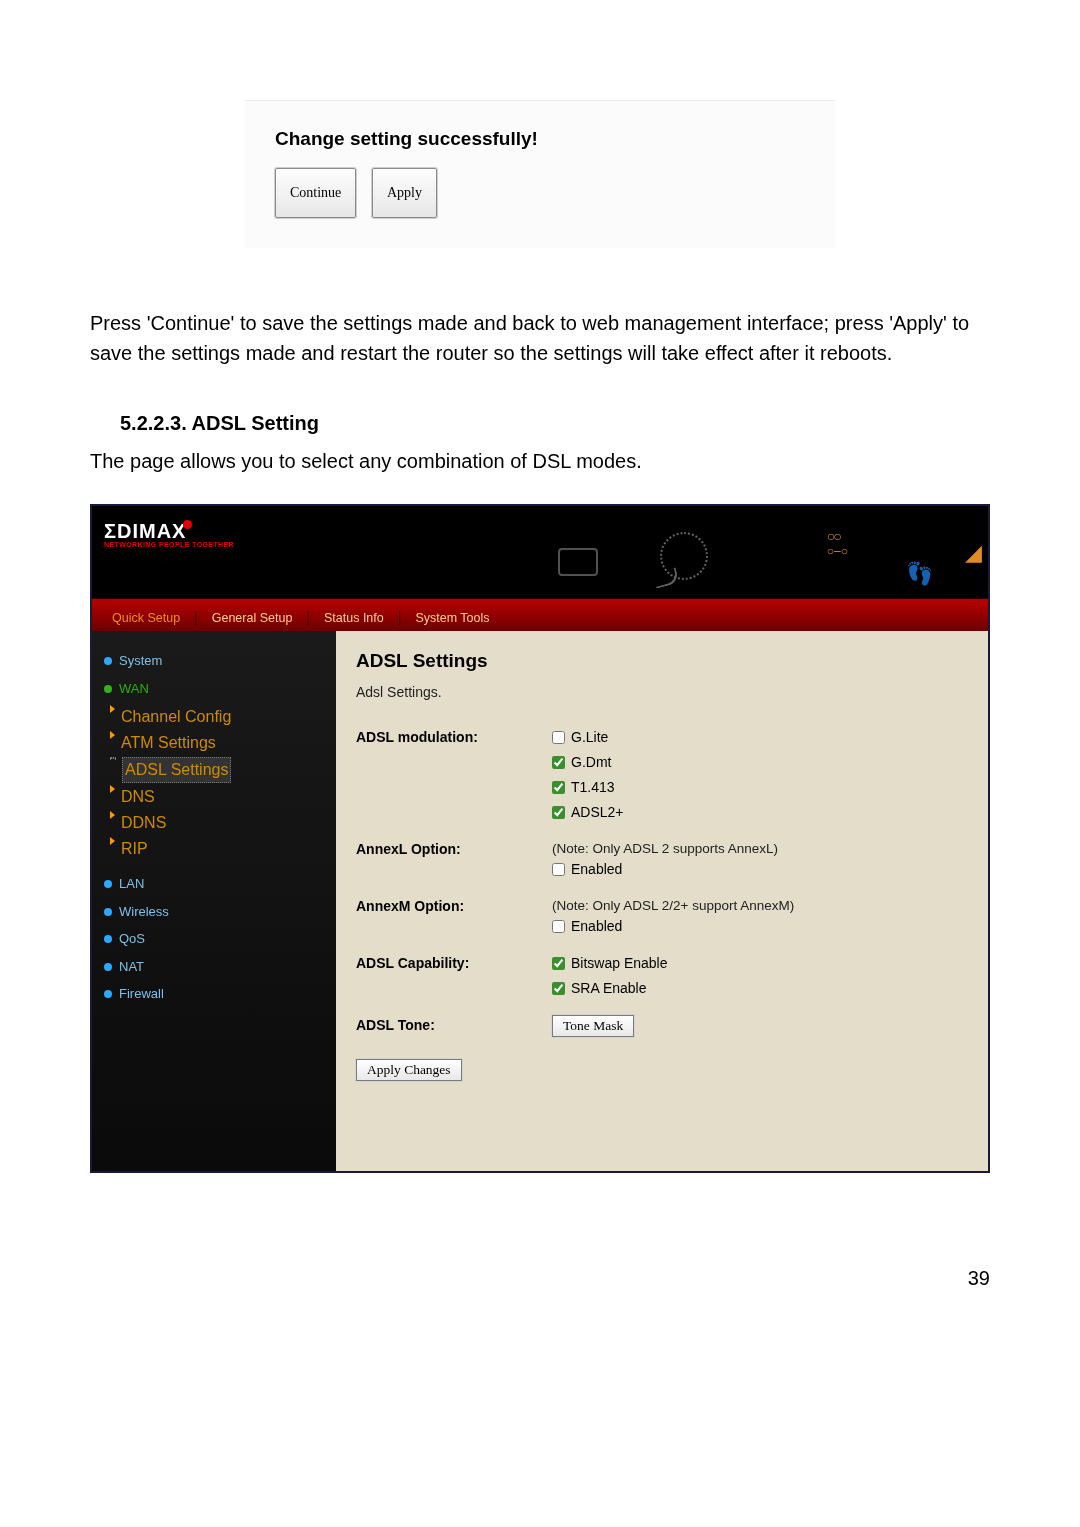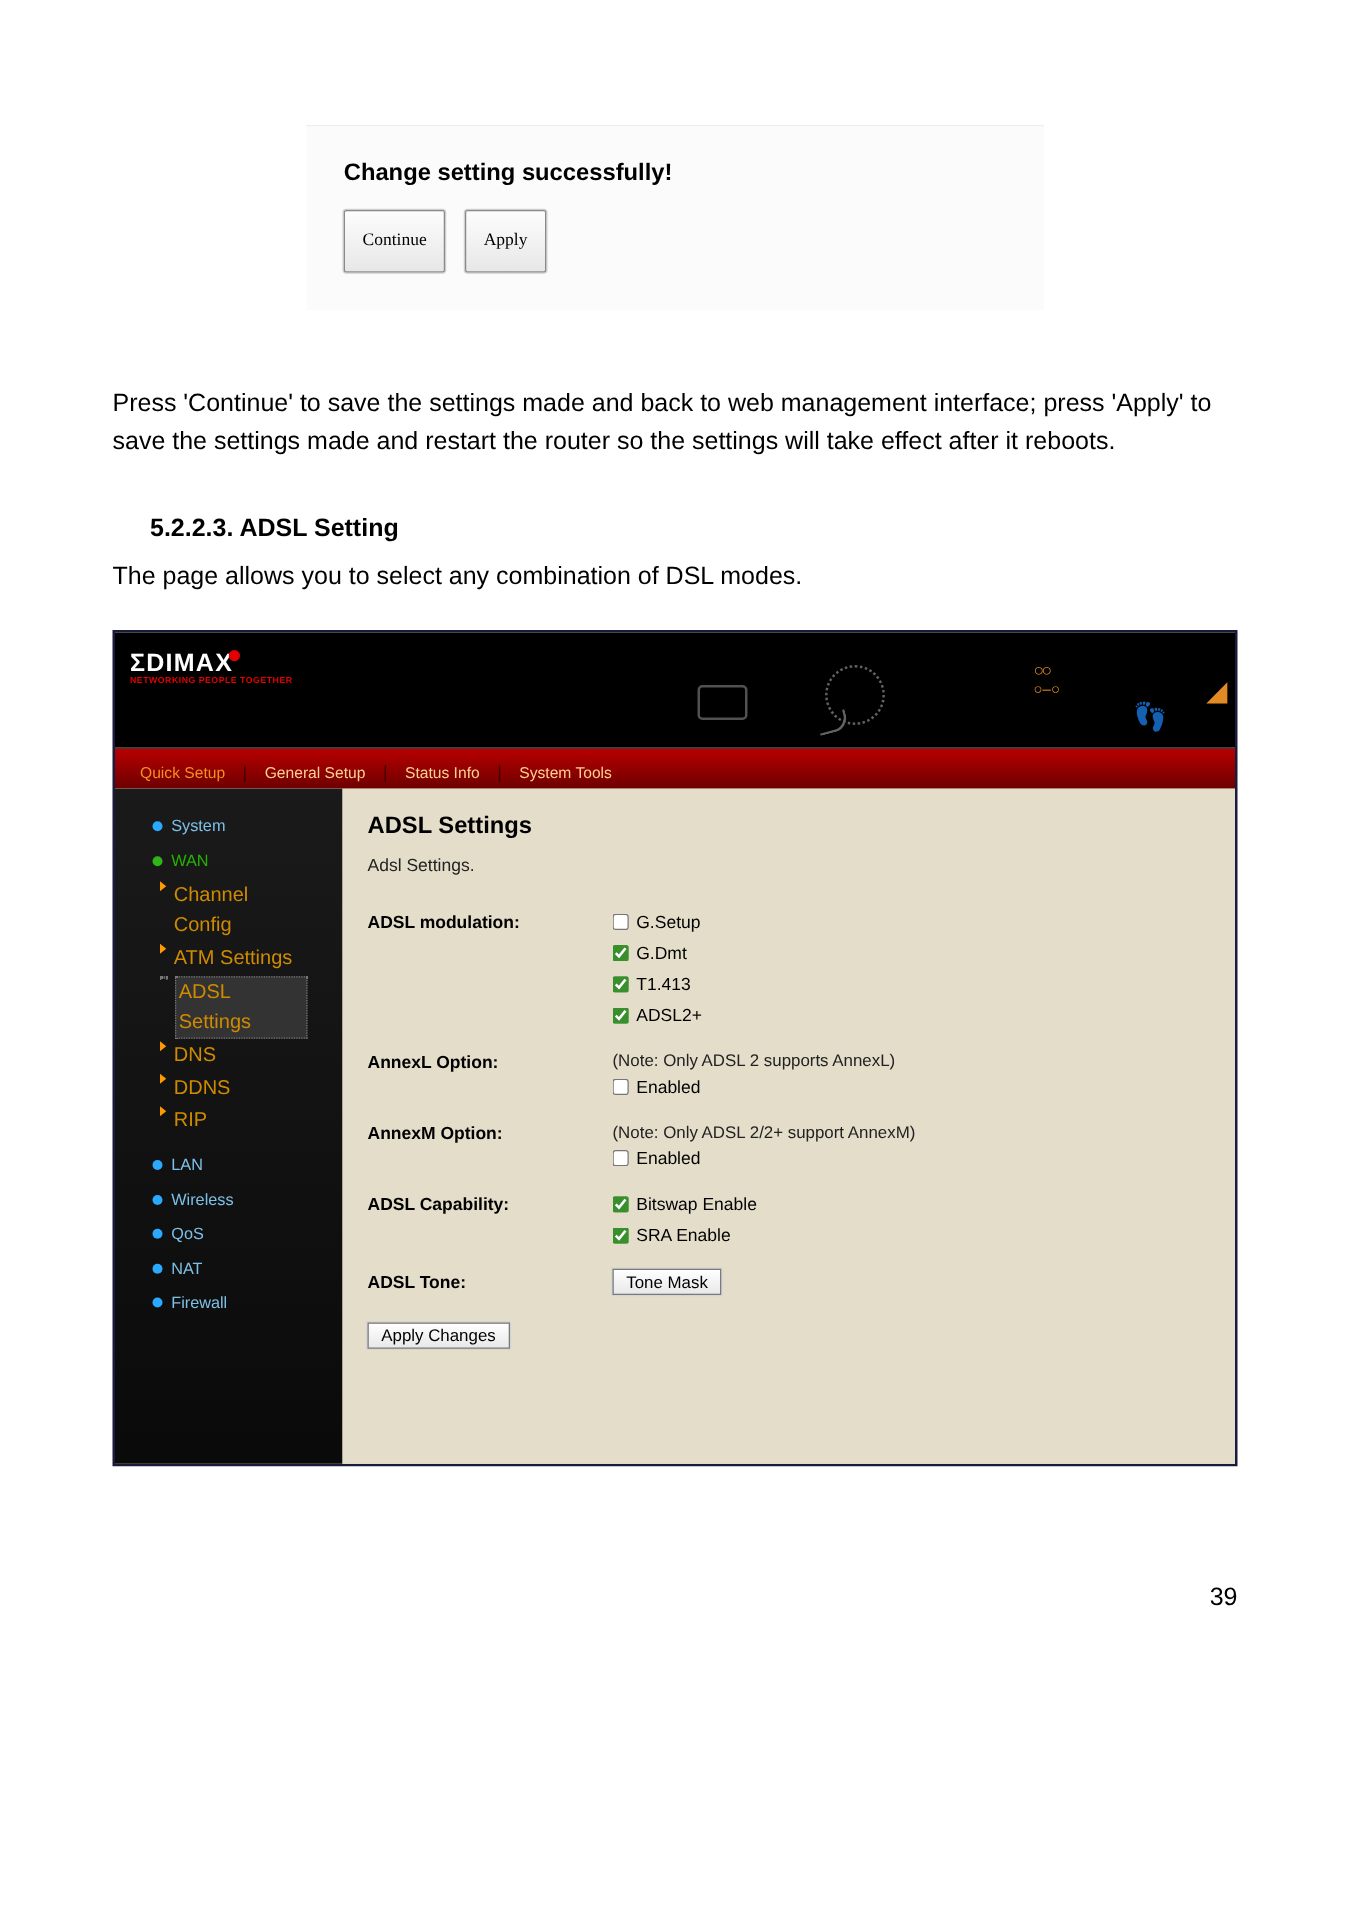--- a/index.html
+++ b/index.html
@@ -23,39 +23,39 @@
 .icon-people{right:140px;top:22px;color:#fb9a27;font-size:28px;line-height:16px}
 .icon-people:before{content:"\25CB \25CB";display:block;font-size:14px;letter-spacing:-2px;margin-bottom:-6px}
 .icon-people span{font-size:12px}
 .icon-foot{right:54px;bottom:8px;color:#fb9a27;font-size:22px}
 .icon-person{right:6px;top:30px;color:#fb9a27;font-size:22px}
 .ru-tabs{background:linear-gradient(#b80000,#6d0000);padding:5px 8px 0;display:flex;gap:2px;border-top:1px solid #2a0000}
 .tab{color:#ffd08f;font-size:12.5px;padding:4px 12px;border-top:1px solid transparent}
 .tab:nth-child(1){color:#f18f1f}
 .tab-sep{color:#400000;align-self:center}
 .ru-body{display:flex;background:#dcd6c4;min-height:540px}
-.sidebar{width:182px;background:linear-gradient(#1a1a1a,#0a0a0a);padding:16px 28px;color:#a3a3a3;font-size:13px}
+.sidebar{width:244px;background:linear-gradient(#1a1a1a,#0a0a0a);padding:16px 10px;color:#a3a3a3;font-size:13px}
 .side-item{display:flex;align-items:center;gap:7px;padding:4px 2px;color:#7dc0e8;cursor:pointer}
 .side-item.green{color:#24b400}
 .bullet{width:8px;height:8px;background:#2aa9ff;border-radius:50%;flex-shrink:0}
 .bullet.g{background:#2fb51a}
 .sub-list{margin:2px 0 8px 8px}
 .sub-item{display:flex;align-items:flex-start;gap:6px;color:#cf8b00;font-size:16px;padding:1px 0}
 .arrow{width:0;height:0;border-left:5px solid #ff9900;border-top:4px solid transparent;border-bottom:4px solid transparent}
 .sub-item.active span{background:#333;border:1px dotted #777;padding:0 2px}
 .content{flex:1;padding:16px 20px 22px;background:#e3ddc9}
 h2.panel-title{font-size:19px;font-weight:bold;color:#000;margin-bottom:6px}
 .panel-sub{font-size:14px;margin-bottom:18px;color:#222}
 .field-row{display:flex;padding:6px 0;font-size:14px}
 .field-label{width:196px;font-weight:bold}
 .field-val{flex:1}
 .cb{display:flex;align-items:center;gap:6px;margin-bottom:4px}
 .cb input{accent-color:#3a8f2d}
 .note{font-size:13.5px;color:#222}
-.small-btn{font-family:Liberation Sans, sans-serif;font-size:13.5px;padding:2px 10px;background:linear-gradient(#fff,#e8e8e8);border:1px solid #7a7a7a;box-shadow:0 0 0 1px #d4d4d4}
+.small-btn{font-family:Liberation Serif, serif;font-size:13.5px;padding:2px 10px;background:linear-gradient(#fff,#e8e8e8);border:1px solid #7a7a7a;box-shadow:0 0 0 1px #d4d4d4}
 .apply-row{margin-top:16px}
 .pagenum{text-align:right;margin-top:90px;font-size:20px}
 </style>
 </head>
 <body>
 
 <div class="shot-box">
   <div class="shot-title">Change setting successfully!</div>
   <button class="bevel-btn">Continue</button>
   <button class="bevel-btn">Apply</button>
@@ -151,21 +151,21 @@
 
     <div class="content">
       <h2 class="panel-title">ADSL Settings</h2>
       <div class="panel-sub">Adsl Settings.</div>
 
       <div class="field-row">
         <div class="field-label">ADSL modulation:</div>
         <div class="field-val">
           <label class="cb">
               <input type="checkbox" style="">
-              <span>G.Setup</span>
+              <span>G.Lite</span>
             </label>
           <label class="cb">
               <input type="checkbox" checked="" style="">
               <span>G.Dmt</span>
             </label>
           <label class="cb">
               <input type="checkbox" checked="" style="">
               <span>T1.413</span>
             </label>
           <label class="cb">

